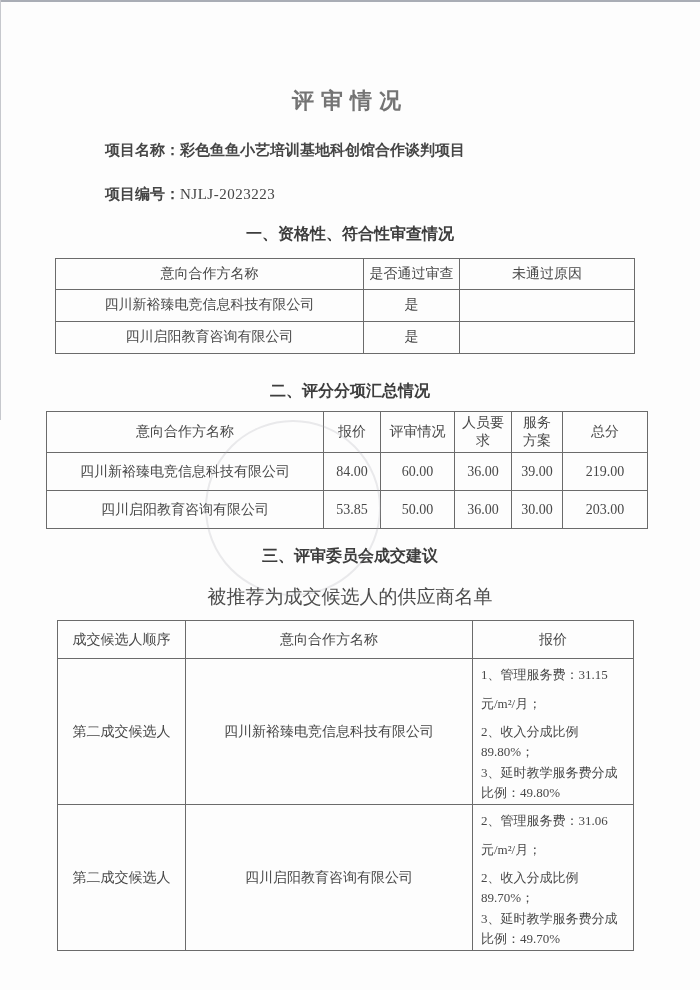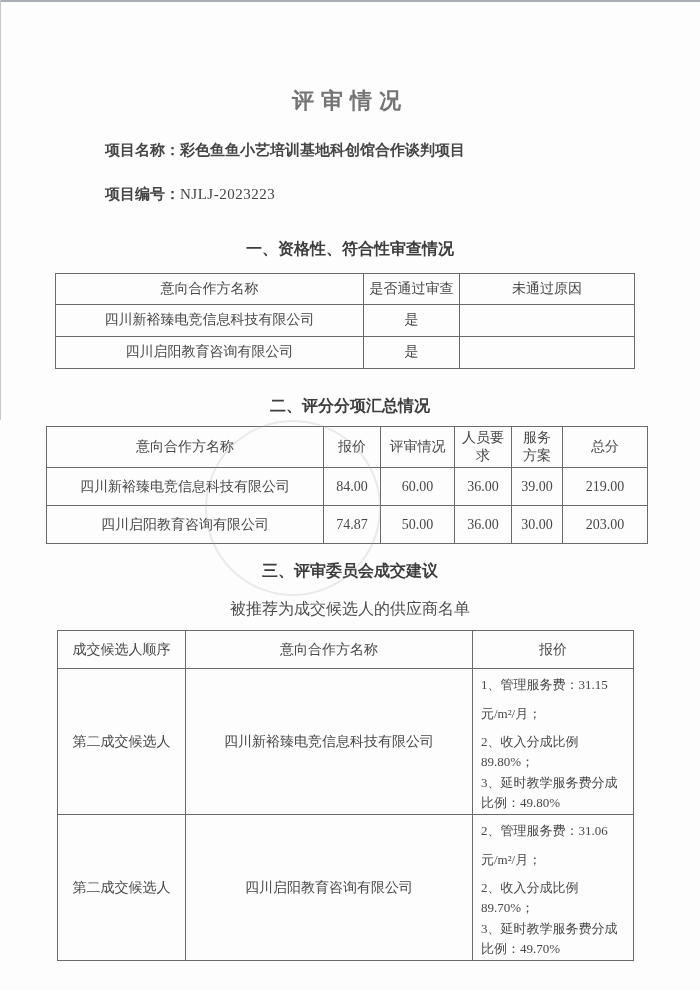--- a/index.html
+++ b/index.html
@@ -21,25 +21,25 @@
   .doc-title{
     padding-top:86px;text-align:center;
     font-size:22px;font-weight:bold;letter-spacing:7px;color:#747474;
   }
   .meta-line{margin:25px 0 0 105px;font-size:15px;color:#454545;}
   .meta-label{font-weight:bold;}
   .meta-value{font-weight:bold;}
   .meta-value.num{font-weight:normal;letter-spacing:0.5px;}
   .section-heading{
     text-align:center;font-size:16px;font-weight:bold;color:#3d3d3d;
-    margin-top:35px;
+    margin-top:20px;
   }
   .section-heading.s2{margin-top:27px;}
   .section-heading.s3{margin-top:17px;}
-  .sub-title{text-align:center;font-size:16px;color:#4c4c4c;margin-top:17px;}
+  .sub-title{text-align:center;font-size:19px;color:#4c4c4c;margin-top:17px;}
   table{border-collapse:collapse;table-layout:fixed;}
   th,td{
     border:1px solid #6b6b6b;font-size:14px;font-weight:normal;
     text-align:center;vertical-align:middle;padding:2px 4px;
     color:#484848;line-height:1.3;overflow:hidden;
   }
   
   .t1{margin:13px 0 0 55px;width:579px;}
   .t1 th{height:26px;}
   .t1 td{height:27px;}
@@ -125,21 +125,21 @@
   <tr>
     <td>四川新裕臻电竞信息科技有限公司</td>
     <td>84.00</td>
     <td>60.00</td>
     <td>36.00</td>
     <td>39.00</td>
     <td>219.00</td>
   </tr>
   <tr>
     <td>四川启阳教育咨询有限公司</td>
-    <td>74.87</td>
+    <td>53.85</td>
     <td>50.00</td>
     <td>36.00</td>
     <td>30.00</td>
     <td>203.00</td>
   </tr>
 </tbody>
   </table>
 
 <div class="section-heading s3">三、评审委员会成交建议</div>
 <div class="sub-title">被推荐为成交候选人的供应商名单</div>

